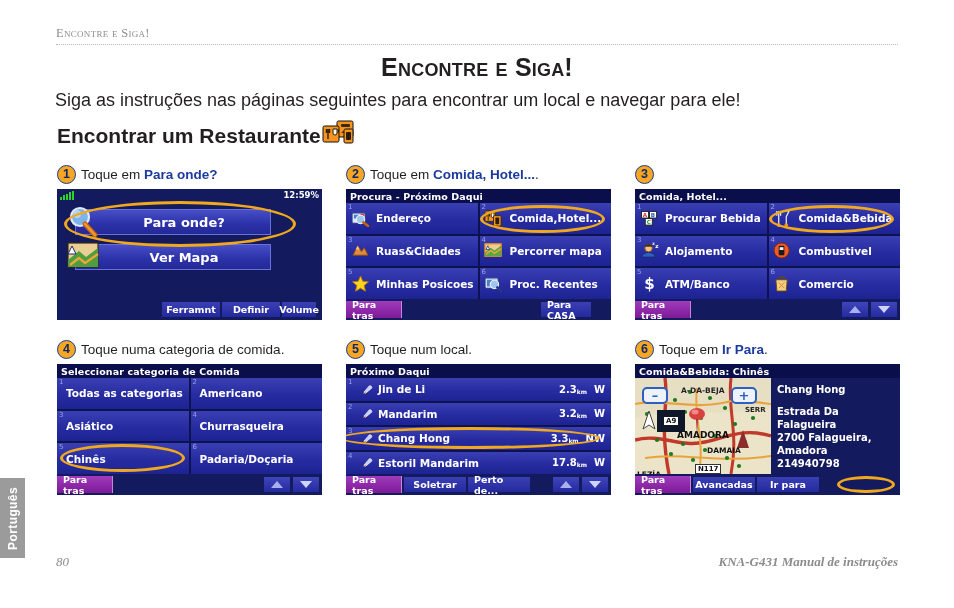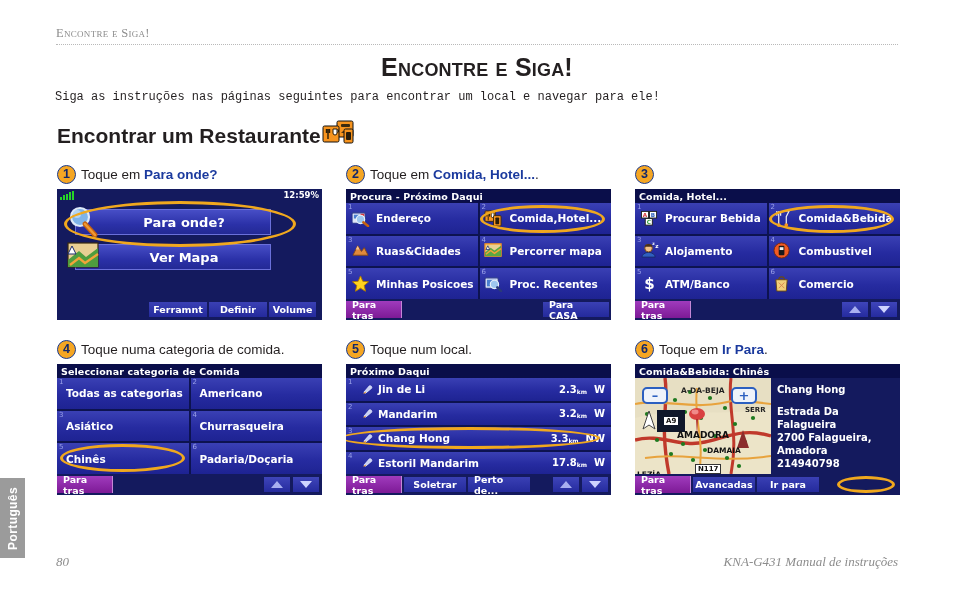--- a/index.html
+++ b/index.html
@@ -34,22 +34,22 @@
     font-weight:bold;
     font-size:25px;
     color:#231f20;
     font-variant: small-caps;
     letter-spacing:.2px;
   }
 
   
   #intro {
     position:absolute; left:55px; top:90px; width:842px;
-    font-family:Liberation Mono, monospace;
-    font-size:12px;
+    font-family:Liberation Sans, sans-serif;
+    font-size:18px;
     color:#231f20;
   }
 
   
   #section-heading {
     position:absolute; left:57px; top:120px;
     font-size:21px; font-weight:bold; color:#231f20;
     display:flex; align-items:flex-end; gap:0px;
   }
   #section-heading .hd-text { line-height:1; }
@@ -221,21 +221,21 @@
 
   
   #folio {
     position:absolute; left:56px; top:554px;
     font-family:"Liberation Serif", serif; font-style:italic;
     font-size:13px; color:#8c8c8c;
   }
   #footer-right {
     position:absolute; right:56px; top:554px;
     font-family:"Liberation Serif", serif; font-style:italic;
-    font-size:13px; color:#8c8c8c;
+    font-size:13px; color:#8c8c8c;font-weight:bold;
   }
 </style>
 </head>
 <body>
 
 <div id="running-head">Encontre e Siga!</div>
 <div id="head-rule"></div>
 
 <div id="page-title">Encontre e Siga!</div>
 
@@ -290,21 +290,21 @@
                 <path d="M2 20 l11 -9 l7 6 l12 -9 v19 h-30z" fill="#4e9d3e"></path>
                 <path d="M4 25 l9 -7 l6 5 l13 -9" stroke="#f2a43a" stroke-width="2.3" fill="none"></path>
                 <polygon points="6,6 10,14 2,14" fill="#fff" stroke="#1a2a6c" stroke-width="1"></polygon>
               </svg></span>
             <span>Ver Mapa</span>
           </div>
         </div>
         <div class="scr-foot" style="justify-content: flex-end; gap: 2px; padding-right: 6px;">
           <div class="btn" style="width: 58px;">Ferramnt</div>
           <div class="btn" style="width: 58px;">Definir</div>
-          <div class="btn" style="width: 47px;">Volume</div>
+          <div class="btn" style="width: 34px;">Volume</div>
         </div>
         <div class="ellipse" style="left: 7px; top: 12px; width: 232px; height: 46px;"></div>
       </div>
     </div>
     <div class="step" style="left: 346px; top: 164px;">
       <div class="step-caption">
         <span class="step-num">2</span>
         <span>Toque em <b class="cap-strong">Comida, Hotel...</b>.</span>
       </div>
       <div class="screen">
@@ -375,21 +375,21 @@
                 <rect x="3" y="5" width="10" height="7" fill="#4a7fd0"></rect>
                 <circle cx="11" cy="10" r="4.4" fill="#9dc6ef" stroke="#e8f1fb" stroke-width="1.2"></circle>
                 <path d="M14 13 L18 17" stroke="#2a3a7a" stroke-width="2.6" stroke-linecap="round"></path>
               </svg>
             </span>
             <span class="lbl">Proc. Recentes</span>
           </div>
         </div>
         <div class="scr-foot">
           <div class="btn back" style="width: 56px; height: 17px;">Para tras</div>
-          <div class="btn" style="margin-left: auto; width: 66px; margin-right: 2px;">Para CASA</div>
+          <div class="btn" style="margin-left: auto; width: 50px; margin-right: 20px;">Para CASA</div>
         </div>
         <div class="ellipse" style="left: 134px; top: 16px; width: 125px; height: 28px;"></div>
       </div>
     </div>
     <div class="step" style="left: 635px; top: 164px;">
       <div class="step-caption">
         <span class="step-num">3</span>
       </div>
       <div class="screen">
         <div class="scr-title">Comida, Hotel...</div>

